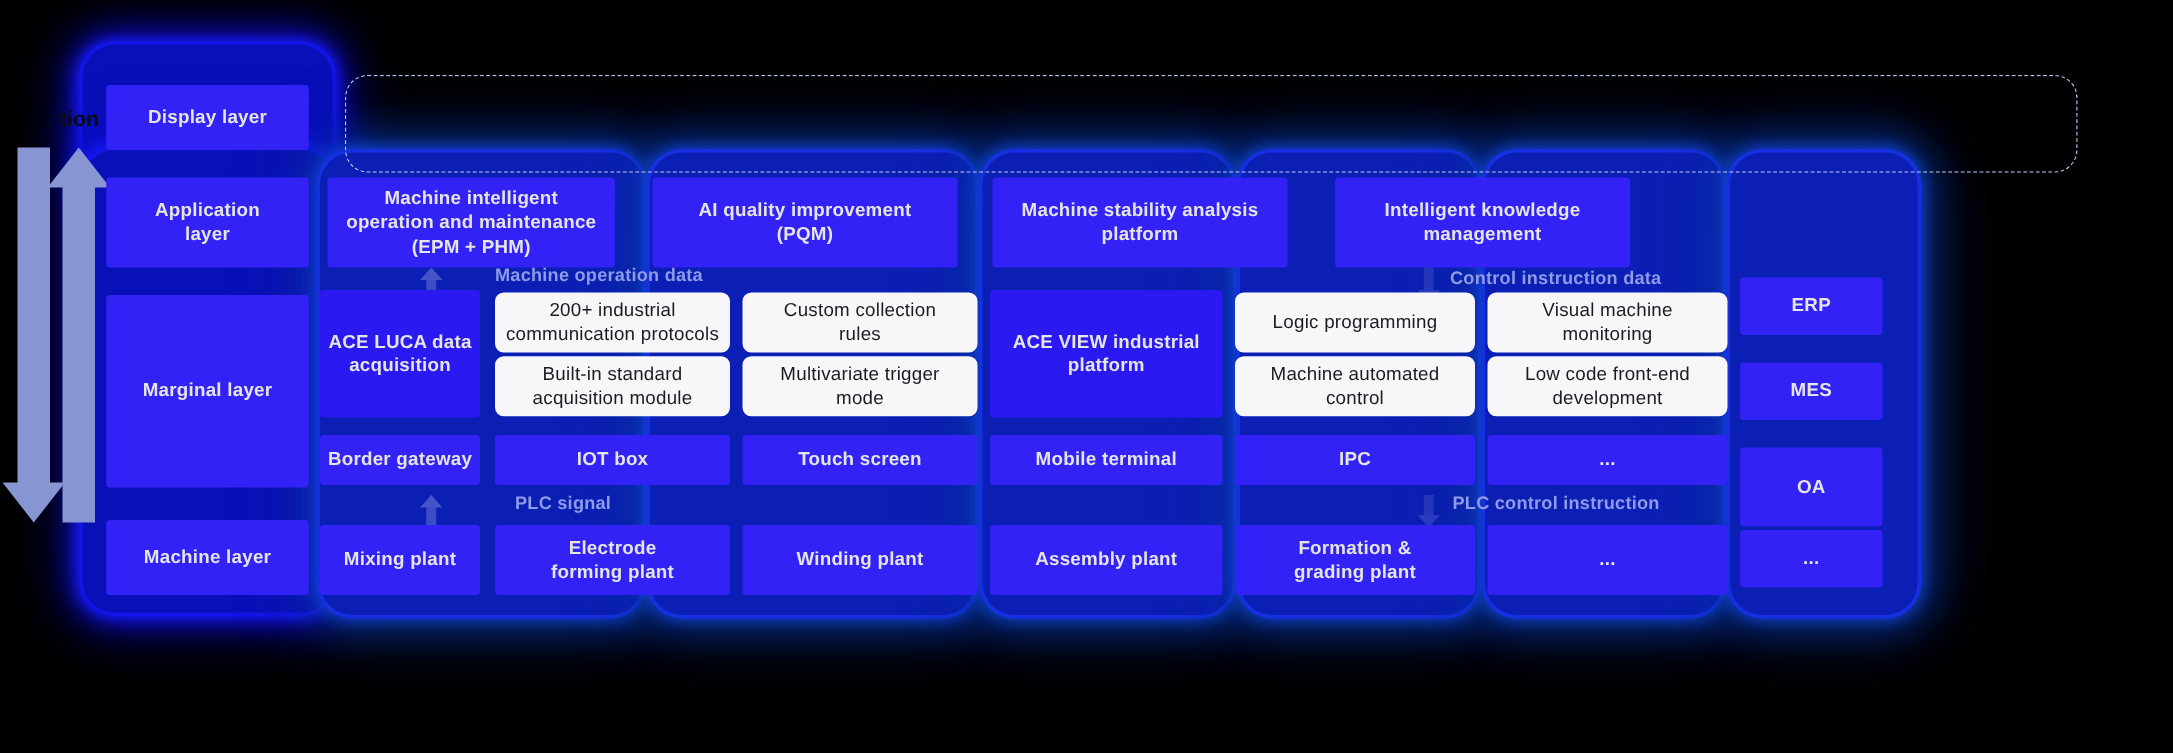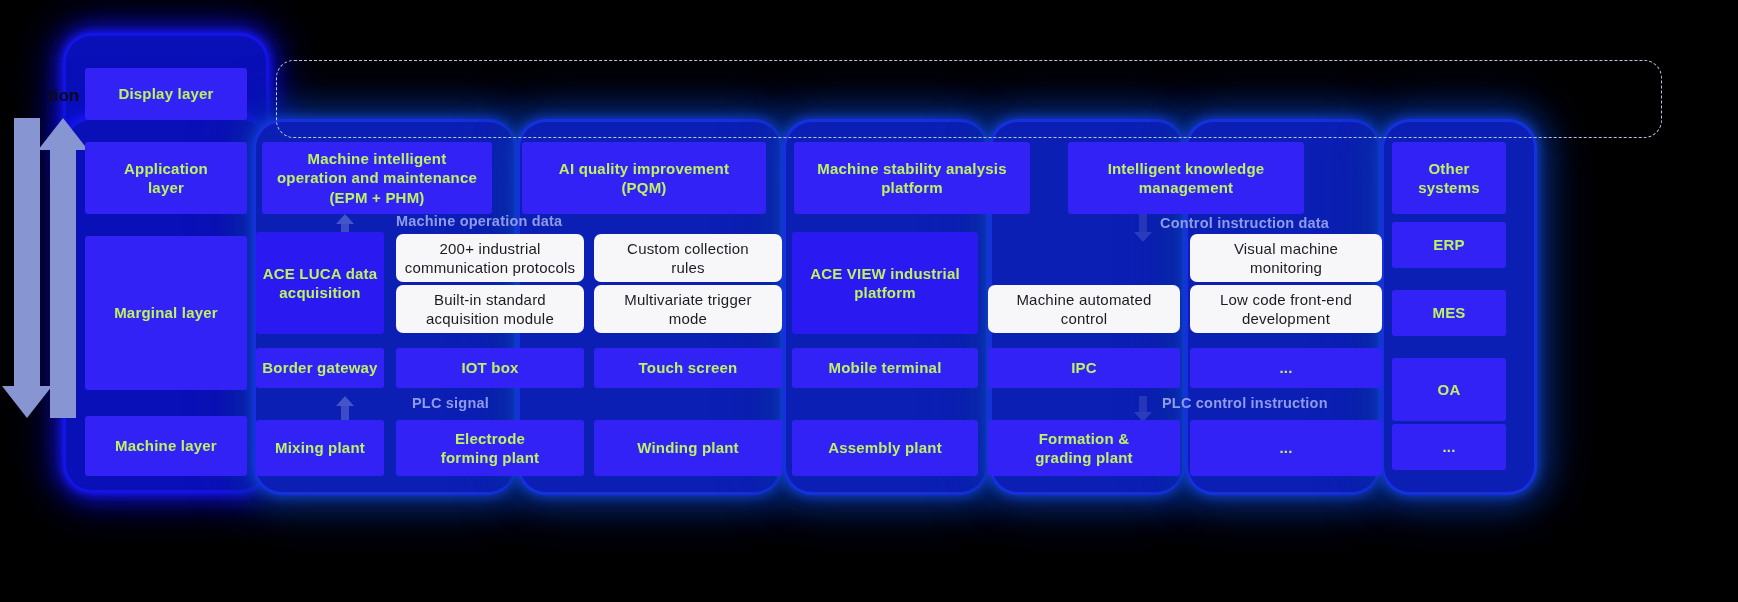--- a/index.html
+++ b/index.html
@@ -37,21 +37,21 @@
     position: absolute;
     border: 1.6px dashed #b9c4ee;
     border-radius: 18px;
     background: transparent;
   }
 
   
   .card {
     position: absolute;
     background: #3322f5;
-    color: #bef264;
+    color: #e5e5e5;
     border-radius: 3px;
     display: flex;
     align-items: center;
     justify-content: center;
     text-align: center;
     font-weight: bold;
     letter-spacing: .2px;
     line-height: 1.28;
     padding: 2px 6px;
   }
@@ -159,22 +159,20 @@
   <div class="card app" style="left:262px; top:142px; width:230px; height:72px; white-space:pre-line;">Machine intelligent
 operation and maintenance
 (EPM + PHM)</div>
   <div class="card app" style="left:522px; top:142px; width:244px; height:72px; white-space:pre-line;">AI quality improvement
 (PQM)</div>
   <div class="card app" style="left:794px; top:142px; width:236px; height:72px; white-space:pre-line;">Machine stability analysis
 platform</div>
   <div class="card app" style="left:1068px; top:142px; width:236px; height:72px; white-space:pre-line;">Intelligent knowledge
 management</div>
 
-  <div class="card side" style="left:1392px; top:142px; width:114px; height:72px; white-space:pre-line;">Other
-systems</div>
   <div class="card side" style="left:1392px; top:222px; width:114px; height:46px;">ERP</div>
   <div class="card side" style="left:1392px; top:290px; width:114px; height:46px;">MES</div>
   <div class="card side" style="left:1392px; top:358px; width:114px; height:63px;">OA</div>
   <div class="card side" style="left:1392px; top:424px; width:114px; height:46px;">...</div>
 
   <div class="mini-arrow up" style="left:336px; top:214px; height:28px;">
     <div class="head"></div>
       <div class="shaft"></div>
   </div>
   <div class="flow-label" style="left:396px; top:213px;">Machine operation data</div>
@@ -192,20 +190,21 @@
 
   <div class="card white" style="left:396px; top:234px; width:188px; height:48px; white-space:pre-line;">200+ industrial
 communication protocols</div>
   <div class="card white" style="left:594px; top:234px; width:188px; height:48px; white-space:pre-line;">Custom collection
 rules</div>
   <div class="card white" style="left:396px; top:285px; width:188px; height:48px; white-space:pre-line;">Built-in standard
 acquisition module</div>
   <div class="card white" style="left:594px; top:285px; width:188px; height:48px; white-space:pre-line;">Multivariate trigger
 mode</div>
 
+  <div class="card white" style="left:988px; top:234px; width:192px; height:48px; white-space:pre-line;">Logic programming</div>
   <div class="card white" style="left:1190px; top:234px; width:192px; height:48px; white-space:pre-line;">Visual machine
 monitoring</div>
   <div class="card white" style="left:988px; top:285px; width:192px; height:48px; white-space:pre-line;">Machine automated
 control</div>
   <div class="card white" style="left:1190px; top:285px; width:192px; height:48px; white-space:pre-line;">Low code front-end
 development</div>
 
   <div class="card device" style="left:256px; top:348px; width:128px; height:40px;">Border gateway</div>
   <div class="card device" style="left:396px; top:348px; width:188px; height:40px;">IOT box</div>
   <div class="card device" style="left:594px; top:348px; width:188px; height:40px;">Touch screen</div>

